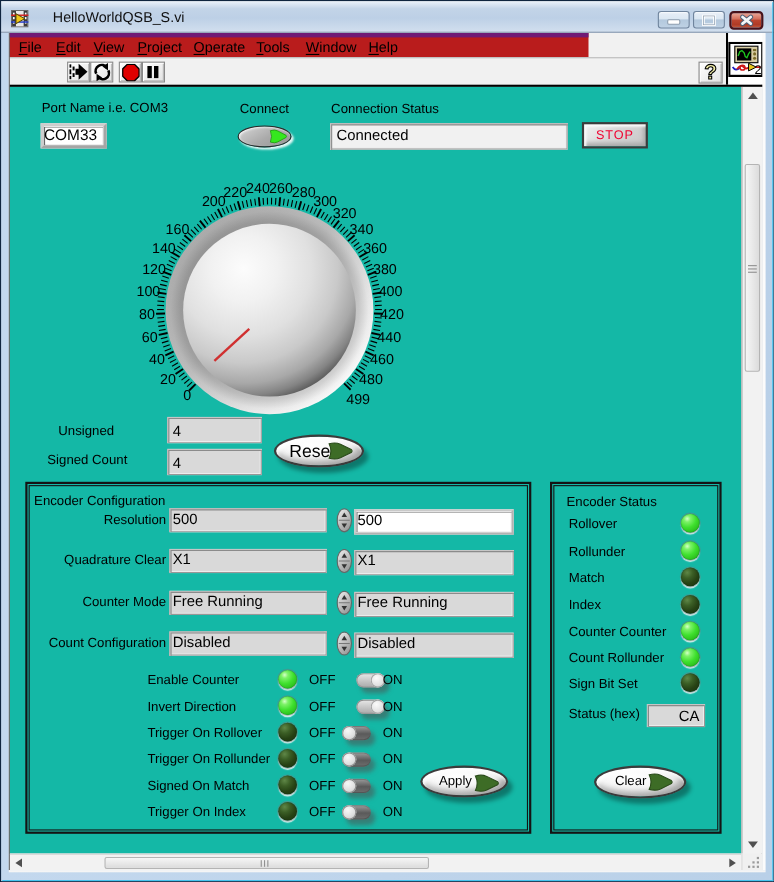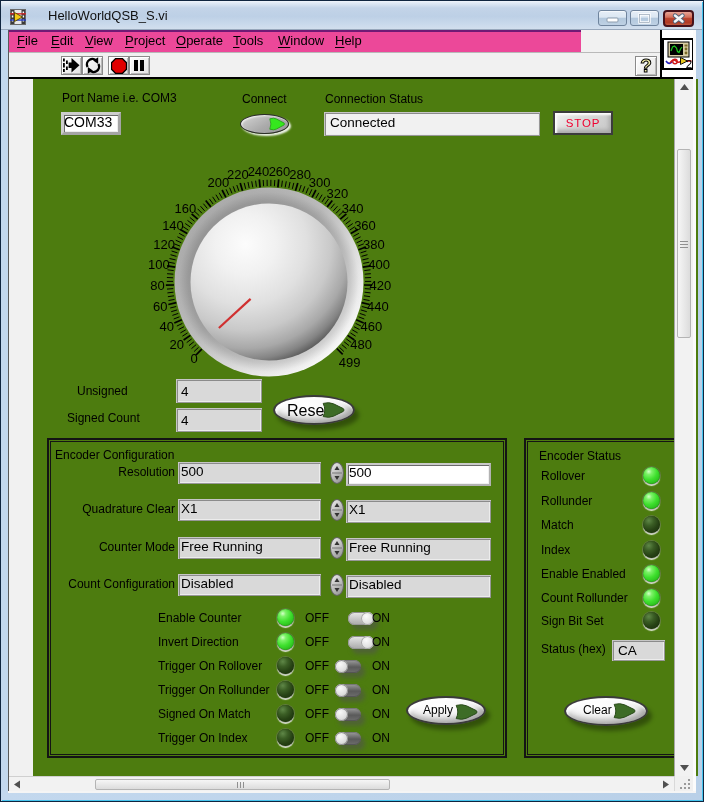--- a/index.html
+++ b/index.html
@@ -11,30 +11,30 @@
 #cyanB{position:absolute;left:2px;top:800px;width:701px;height:1px;background:#45c4ee;}
 #client{position:absolute;left:8px;top:30px;width:685px;height:761px;background:#f1f1f1;
  border-left:1px solid #5a5a5a;border-right:1px solid #9a9a9a;}
 #title{position:absolute;left:32px;top:8px;font-size:13px;color:#111;margin-left:16px;}
 .wbtn{position:absolute;top:10px;height:16px;border-radius:3px;}
 #bmin,#bmax{width:29px;border:1px solid #6f849d;
  background:linear-gradient(180deg,#e6eef7 0%,#dbe7f2 45%,#b3c8dd 50%,#bed1e4 100%);
  box-shadow:inset 0 1px 0 #f4f8fc;}
 #bclose{width:31px;height:17px;border:2px solid #47121b;border-radius:4px;
  background:linear-gradient(180deg,#e8a597 0%,#d4705c 40%,#bc4530 50%,#b03a25 80%,#c05a40 100%);}
-#menubar{position:absolute;left:0;top:0;width:572px;height:22px;background:#ec4899;border-top:2px solid #701a75;}
+#menubar{position:absolute;left:0;top:0;width:526px;height:22px;background:#b91c1c;border-top:4px solid #701a75;}
 #menubar span{position:absolute;top:1px;font-size:13px;color:#000;}
 #menubar u{text-decoration:underline;text-underline-offset:2px;}
 #toolbar{position:absolute;left:0;top:22px;width:651px;height:25px;background:#f1f1f1;border-top:1px solid #b9b9b9;}
 #vline{position:absolute;left:651px;top:0;width:2px;height:47px;background:#000;}
 #iconcol{position:absolute;left:653px;top:0;width:32px;height:47px;background:#fff;}
 #blackline{position:absolute;left:0;top:47px;width:685px;height:2px;background:#000;}
 .tbtn{position:absolute;top:3px;width:21px;height:19px;background:linear-gradient(135deg,#ffffff,#e2e2e2);
  border:1px solid #8a8a8a;box-shadow:inset 1px 1px 0 #fff, inset -1px -1px 0 #b9b9b9;}
-#content{position:absolute;left:0;top:49px;width:665px;height:697px;background:#4d7c0f;margin-left:24px;}
+#content{position:absolute;left:0;top:49px;width:665px;height:697px;background:#14b8a6;}
 #vscroll{position:absolute;left:665px;top:49px;width:19px;height:697px;background:#f2f2f2;border-left:1px solid #a8a8a8;}
 #hscroll{position:absolute;left:0;top:746px;width:665px;height:15px;background:#f2f2f2;border-top:1px solid #d0d0d0;}
 #corner{position:absolute;left:665px;top:746px;width:19px;height:15px;background:#f0f0f0;border-left:1px solid #d9d9d9;}
 .thumbV{position:absolute;left:2px;width:14px;background:linear-gradient(90deg,#f6f6f6,#dcdcdc);border:1px solid #b4b4b4;border-radius:2px;}
 .thumbH{position:absolute;top:2px;height:11px;background:linear-gradient(180deg,#f6f6f6,#dcdcdc);border:1px solid #b4b4b4;border-radius:2px;}
 .lab{position:absolute;font-size:12px;color:#000;white-space:nowrap;}
 .sunk-gray{position:absolute;background:#d9d9d9;
  box-shadow:inset 1px 1px 0 #c6c6c6, inset -1px -1px 0 #979797, inset 2px 2px 0 #8b8b8b, inset -2px -2px 0 #ececec;}
 .sunk-white{position:absolute;background:#fff;border-style:solid;border-width:3px;
  border-color:#cdcdcd #a5a5a5 #a5a5a5 #cdcdcd;box-shadow:inset 1px 1px 0 #6a6a6a, inset -1px -1px 0 #ededed;}
@@ -456,29 +456,29 @@
         </div>
         <div class="lab" style="left:506px;top:370px">Encoder Status</div>
         <div class="lab" style="left:508px;top:390px">Rollover</div>
         <div class="led on" style="left:610px;top:388px"></div>
         <div class="lab" style="left:508px;top:415px">Rollunder</div>
         <div class="led on" style="left:610px;top:413px"></div>
         <div class="lab" style="left:508px;top:439px">Match</div>
         <div class="led off" style="left:610px;top:437px"></div>
         <div class="lab" style="left:508px;top:464px">Index</div>
         <div class="led off" style="left:610px;top:462px"></div>
-        <div class="lab" style="left:508px;top:488px">Enable Enabled</div>
+        <div class="lab" style="left:508px;top:488px">Counter Counter</div>
         <div class="led on" style="left:610px;top:486px"></div>
         <div class="lab" style="left:508px;top:512px">Count Rollunder</div>
         <div class="led on" style="left:610px;top:510px"></div>
         <div class="lab" style="left:508px;top:535px">Sign Bit Set</div>
         <div class="led off" style="left:610px;top:533px"></div>
         <div class="lab" style="left:508px;top:563px">Status (hex)</div>
         <div class="sunk-gray" style="left:579px;top:561px;width:53px;height:21px"></div>
-        <div class="ftext" style="left:585px;top:564px">CA</div>
+        <div class="ftext" style="left:608px;top:564px">CA</div>
         <div class="oval" style="left:531px;top:617px;width:84px;height:30px"></div>
         <div class="ftext" style="left:550px;top:624px;font-size:12px">Clear</div>
         <svg width="26" height="18" style="position:absolute;left:579px;top:623px">
           <path d="M2.2 2.4 Q8 0.8 12.5 2.8 L22.3 7.6 Q23.8 9 22.3 10.4 L12.5 15.2 Q8 17.2 2.2 15.6 Q5.4 9 2.2 2.4 Z" fill="#3d6c26" stroke="#2a4b1a" stroke-width="1"></path>
         </svg>
       </div>
       <div id="vscroll">
         <svg width="19" height="17" style="position:absolute;left:0;top:0">
           <path d="M9.5 5 L14 11 L5 11 Z" fill="#505050"></path>
         </svg>

